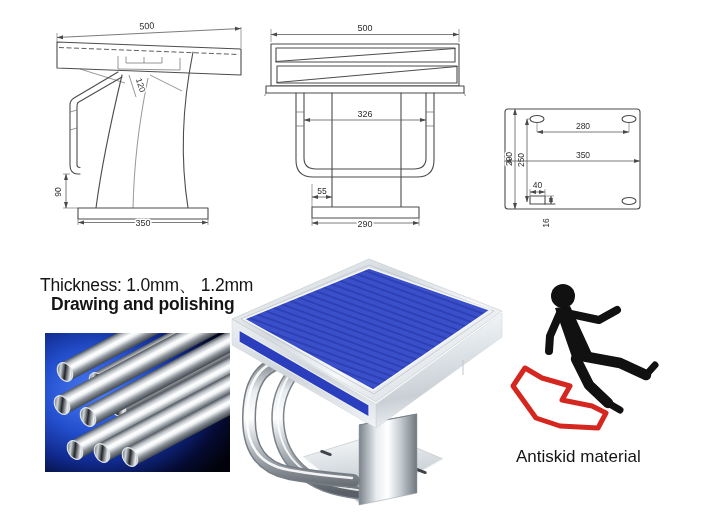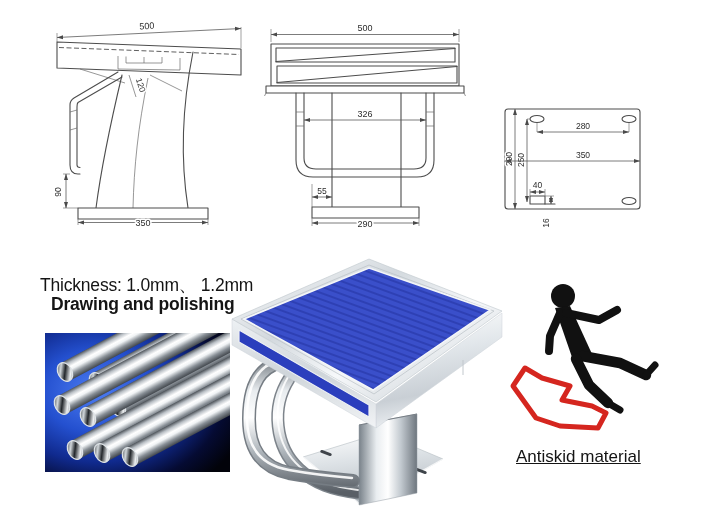--- a/index.html
+++ b/index.html
@@ -310,15 +310,15 @@
       <path d="M60,31 L50,54 L49,69" stroke-width="8"></path>
       <path d="M66,31 L99,38 L117,28" stroke-width="8"></path>
       <path d="M82,74 L120,81 L146,93" stroke-width="10.5"></path>
       <path d="M146,93 L155,83" stroke-width="7"></path>
       <path d="M76,77 L89,103 L108,121" stroke-width="10.5"></path>
       <path d="M108,121 L120,128" stroke-width="7"></path>
     </g>
     <path d="M25,86 L13,104 L36,136 L60,144 L98,146 L106,131 L92,124 L62,118 L70,104 L42,96 Z" fill="none" stroke="#d5261f" stroke-width="5" stroke-linejoin="round"></path>
   </svg>
 
-  <div class="abs antiskid" style="left:516px;top:447px;text-decoration:underline;">Antiskid material</div>
+  <div class="abs antiskid" style="left:516px;top:447px;">Antiskid material</div>
 
 </div>
 
 </body></html>

